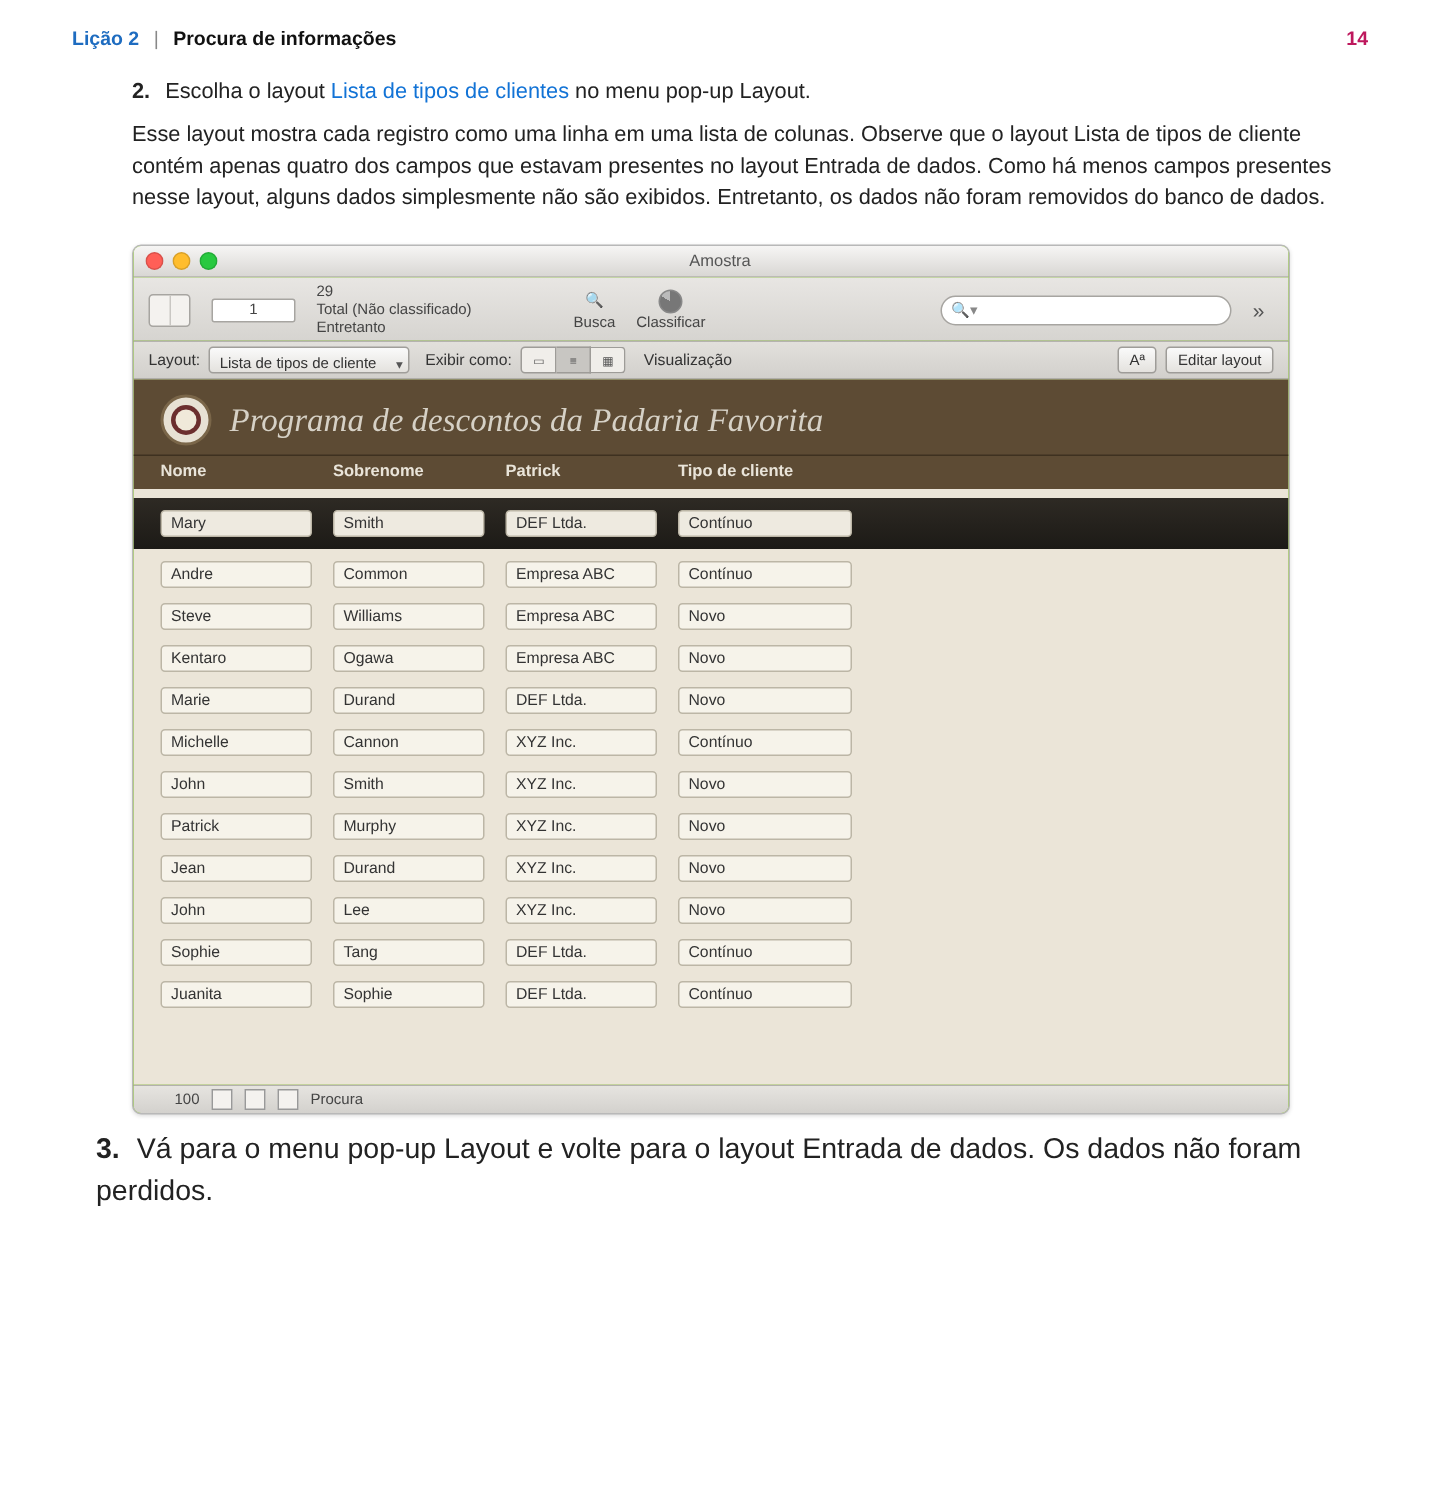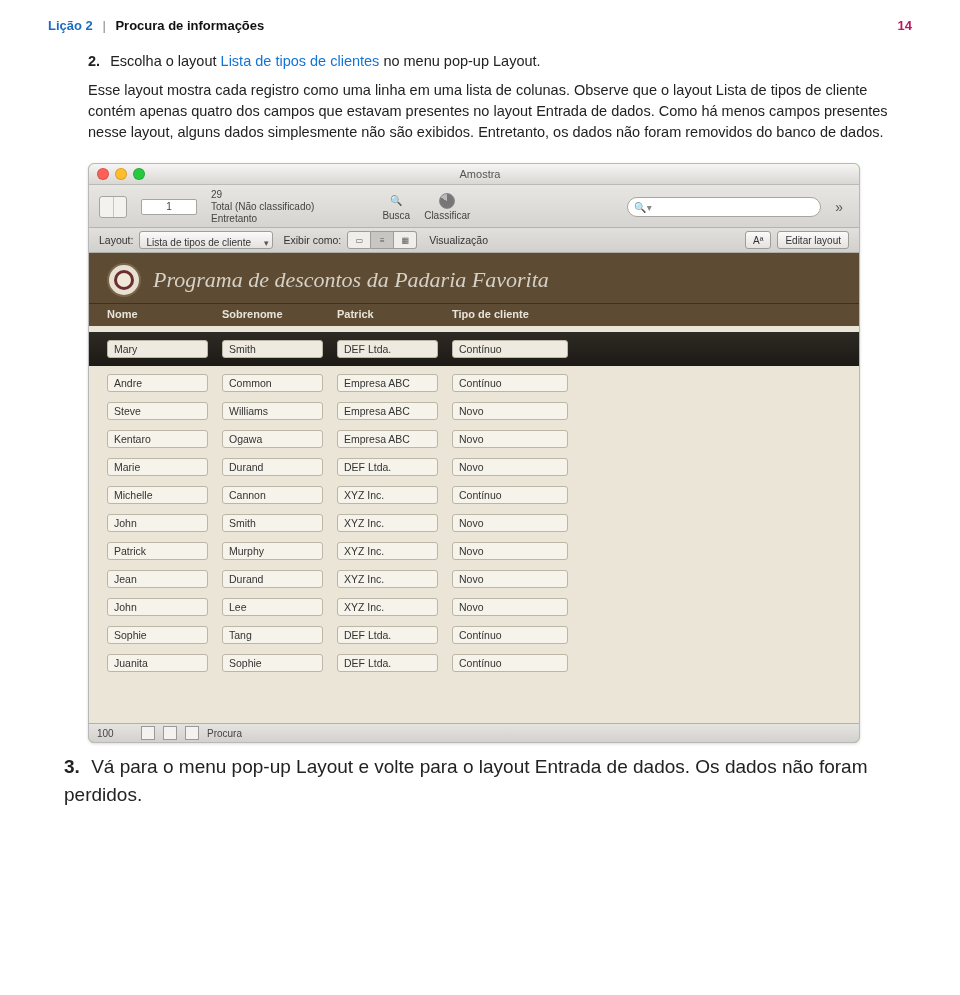--- a/index.html
+++ b/index.html
@@ -53,21 +53,21 @@
   .col-headers div, .drow div.c { box-sizing:border-box; }
   .c1{width:115px}.c2{width:115px}.c3{width:115px}.c4{width:130px}
   .list { padding:6px 0 12px 0; }
   .drow { display:flex; padding:5px 18px; align-items:center; }
   .drow.first{ background:linear-gradient(#2e2a24,#1c1a16); padding:8px 18px; margin-bottom:3px;}
   .drow.first .cell{ background:#eeeae0; }
   .cell { height:18px; border:1px solid #bcb6a6; border-radius:3px; background:#f6f3ea; font-size:10.5px; color:#333; padding:0 6px; display:flex; align-items:center; margin-right:14px; box-sizing:border-box;}
   .c1 .cell,.c2 .cell,.c3 .cell,.c4 .cell{width:100%;}
   .c { padding-right:14px; box-sizing:border-box;}
   .statusbar { height:18px; background:linear-gradient(#e6e4e0,#d3d1cd); border-top:1px solid #b3b1ad; display:flex; align-items:center; font-size:10px; color:#444; padding:0 8px; gap:8px;}
-  .statusbar .zoom{ width:36px;}
+  .statusbar .zoom{ width:36px;text-align:right;}
   .statusbar .sq{width:12px;height:12px;border:1px solid #999;background:#f4f2ef;}
   .caption { font-size:12.5px; font-weight:700; color:#111; margin:16px 0 22px 40px; }
   .step3 { font-size:19px; margin-left:16px; line-height:1.45;}
 </style>
 </head>
 <body>
 
 <div class="page">
   <div class="runhead">
     <span>

